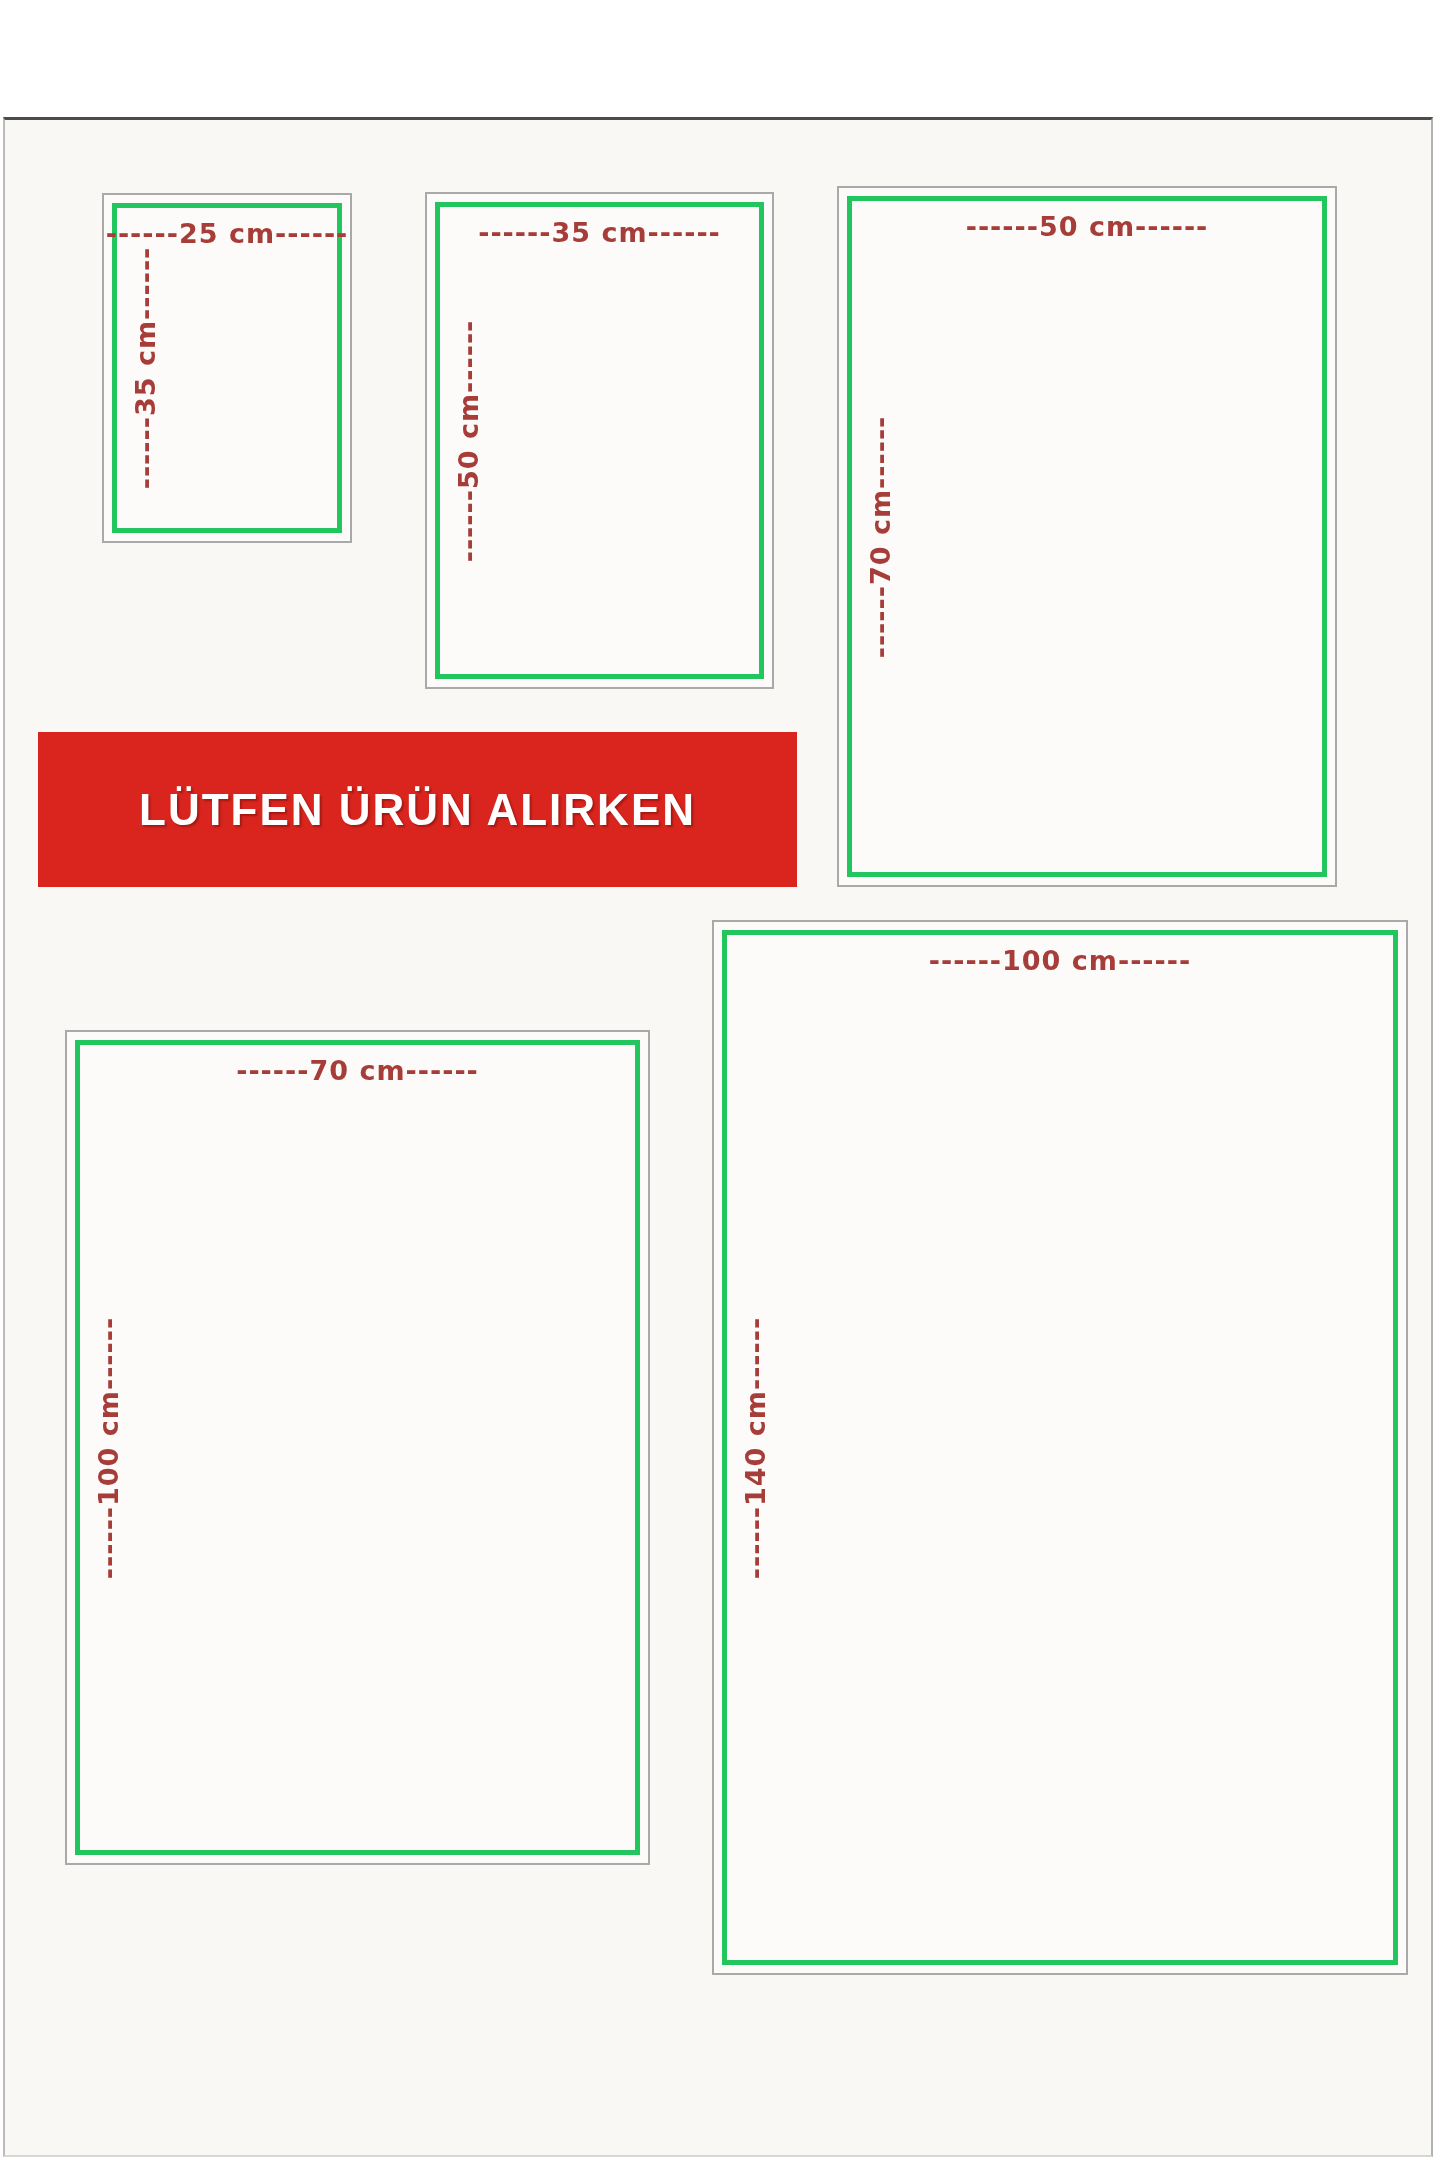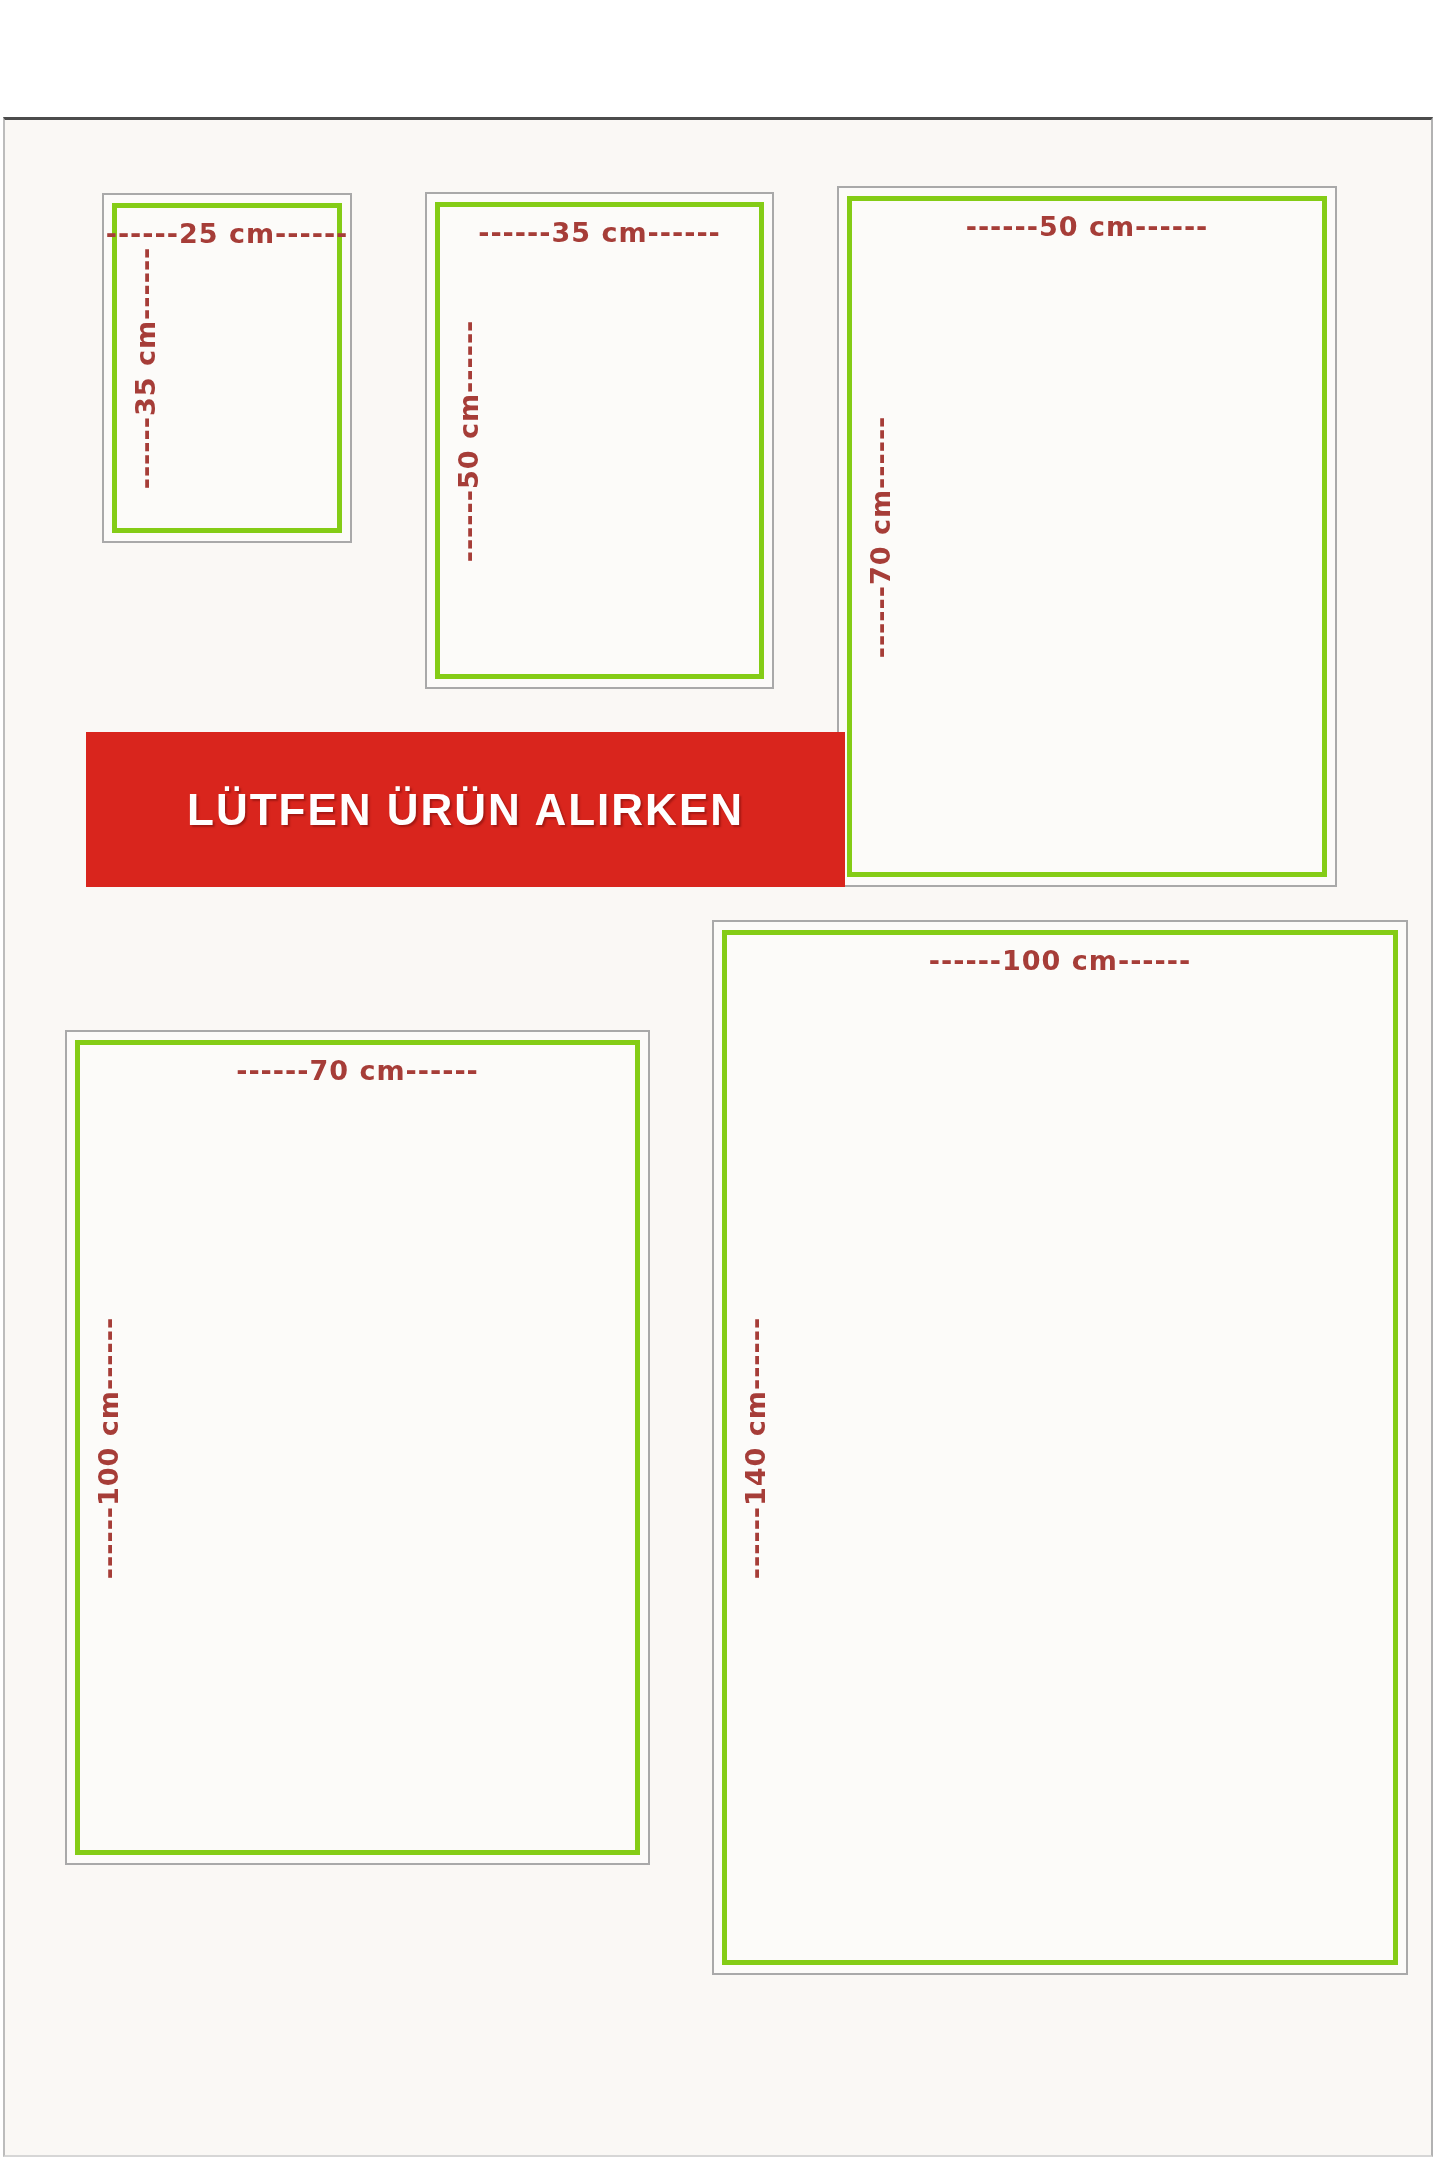--- a/index.html
+++ b/index.html
@@ -22,21 +22,21 @@
   }
   
   .size-box{
     position:absolute;
     background:#fcfbf9;
     border:2px solid #a9a9a9;
     box-sizing:border-box;
   }
   .size-box .inner{
     position:absolute;inset:8px;
-    border:5px solid #84cc16;
+    border:5px solid #22c55e;
     box-sizing:border-box;
   }
   .dim-label{
     color:#a63d38;
     font-weight:bold;
     font-size:27px;
     letter-spacing:1px;
     font-family:"DejaVu Sans",sans-serif;
   }
   .hlabel{
@@ -55,21 +55,20 @@
   .rect-50x70 {left:837px; top:186px;  width:500px; height:701px;}
   .rect-70x100{left:65px;  top:1030px; width:585px; height:835px;}
   .rect-100x140{left:712px;top:920px;  width:696px; height:1055px;}
   
   .banner{
     position:absolute;left:38px;top:732px;width:759px;height:155px;
     background:#d9251d;
     display:flex;flex-direction:column;justify-content:center;align-items:center;
     box-sizing:border-box;
     padding:0 18px;
-    margin-left:48px;
   }
   .banner-line{
     color:#ffffff;
     font-family:"Liberation Sans",sans-serif;
     font-weight:bold;
     font-size:44px;
     line-height:1.45;
     letter-spacing:2px;
     white-space:nowrap;
     text-shadow:2px 2px 2px rgba(70,0,0,0.35);

